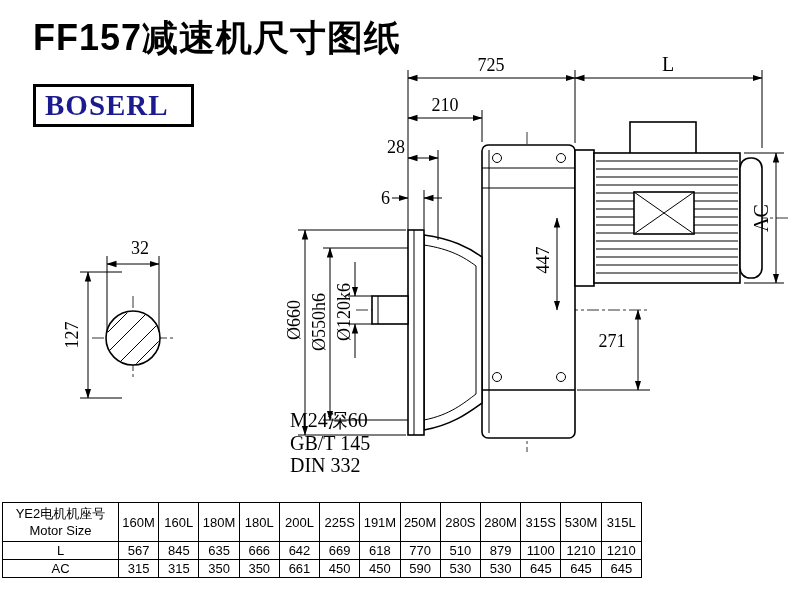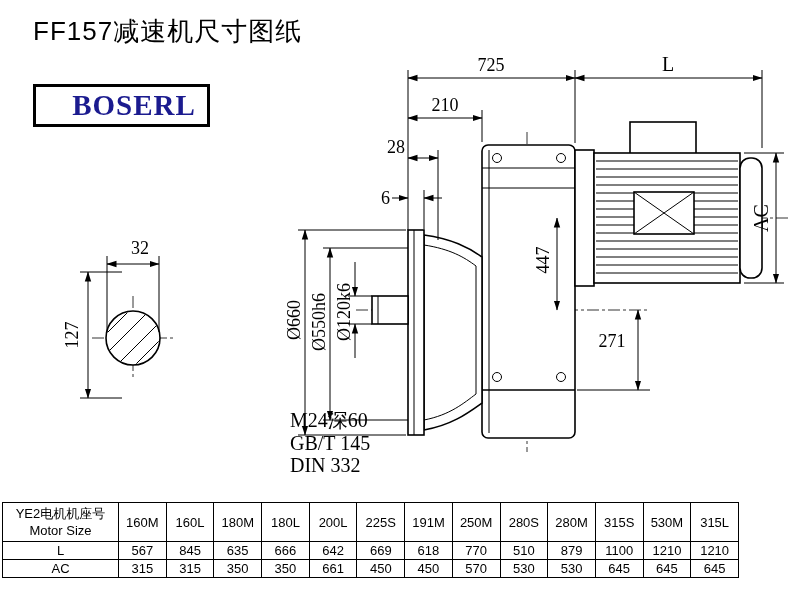--- a/index.html
+++ b/index.html
@@ -1,33 +1,33 @@
 <!DOCTYPE html>
 <html><head>
 <meta charset="utf-8">
 <style>
   html,body{margin:0;padding:0;background:#fff;}
   .page{position:relative;width:800px;height:600px;background:#fff;overflow:hidden;
         font-family:"Liberation Sans",sans-serif;color:#000;}
-  .title{position:absolute;left:33px;top:14px;font-size:26px;font-weight:normal;
+  .title{position:absolute;left:33px;top:14px;font-size:36px;font-weight:bold;
          letter-spacing:1px;font-family:"Liberation Sans",sans-serif;text-align:right;}
   .logo{position:absolute;left:33px;top:84px;width:146px;height:37px;line-height:37px;
-        border:3px solid #000;padding-left:25px;box-sizing:content-box;
+        border:3px solid #000;padding-left:9px;box-sizing:content-box;
         font-family:"Liberation Serif",serif;font-weight:bold;font-size:29px;
-        color:#1b1b8f;letter-spacing:1px;background:#fff;text-align:center;}
+        color:#1b1b8f;letter-spacing:1px;background:#fff;}
   svg.drawing{position:absolute;left:0;top:0;}
   
   .ol{stroke:#000;stroke-width:1.6;fill:none;}
   .thin{stroke:#000;stroke-width:1;}
   .cl{stroke:#000;stroke-width:0.8;stroke-dasharray:12 3 3 3;fill:none;}
   .dl{stroke:#000;stroke-width:1;fill:none;}
   text.dim{font-family:"Liberation Serif",serif;font-size:18px;fill:#000;stroke:none;}
   text.dimL{font-family:"Liberation Serif",serif;font-size:20px;fill:#000;stroke:none;}
   
-  .size-table{position:absolute;left:2px;top:502px;width:737px;border-collapse:collapse;
+  .size-table{position:absolute;left:2px;top:502px;width:640px;border-collapse:collapse;
               table-layout:fixed;background:#fff;}
   .size-table th,.size-table td{border:1px solid #000;padding:0;text-align:center;
               font-weight:normal;font-size:13px;height:17px;background:#fff;
               font-family:"Liberation Sans",sans-serif;}
   .size-table thead th{height:38px;}
   .size-table .col-label{width:115px;}
   .size-table .col-label div{line-height:17px;font-size:13px;}
 </style>
 </head>
 <body>
@@ -210,21 +210,21 @@
         </tr>
         <tr>
           <th>AC</th>
           <td>315</td>
           <td>315</td>
           <td>350</td>
           <td>350</td>
           <td>661</td>
           <td>450</td>
           <td>450</td>
-          <td>570</td>
+          <td>590</td>
           <td>530</td>
           <td>530</td>
           <td>645</td>
           <td>645</td>
           <td>645</td>
         </tr>
       </tbody>
   </table>
 
 </div>

